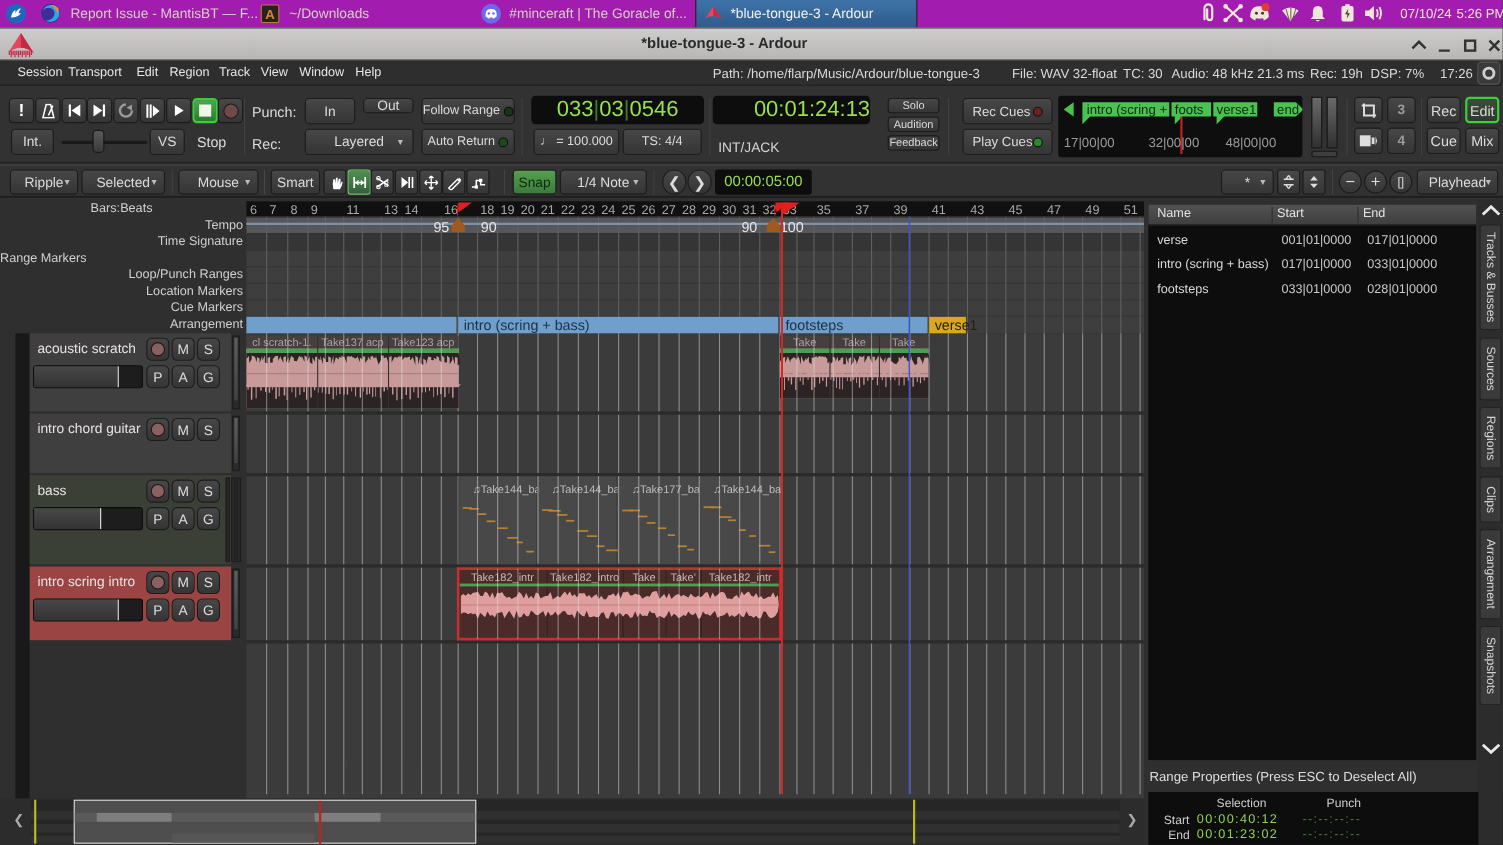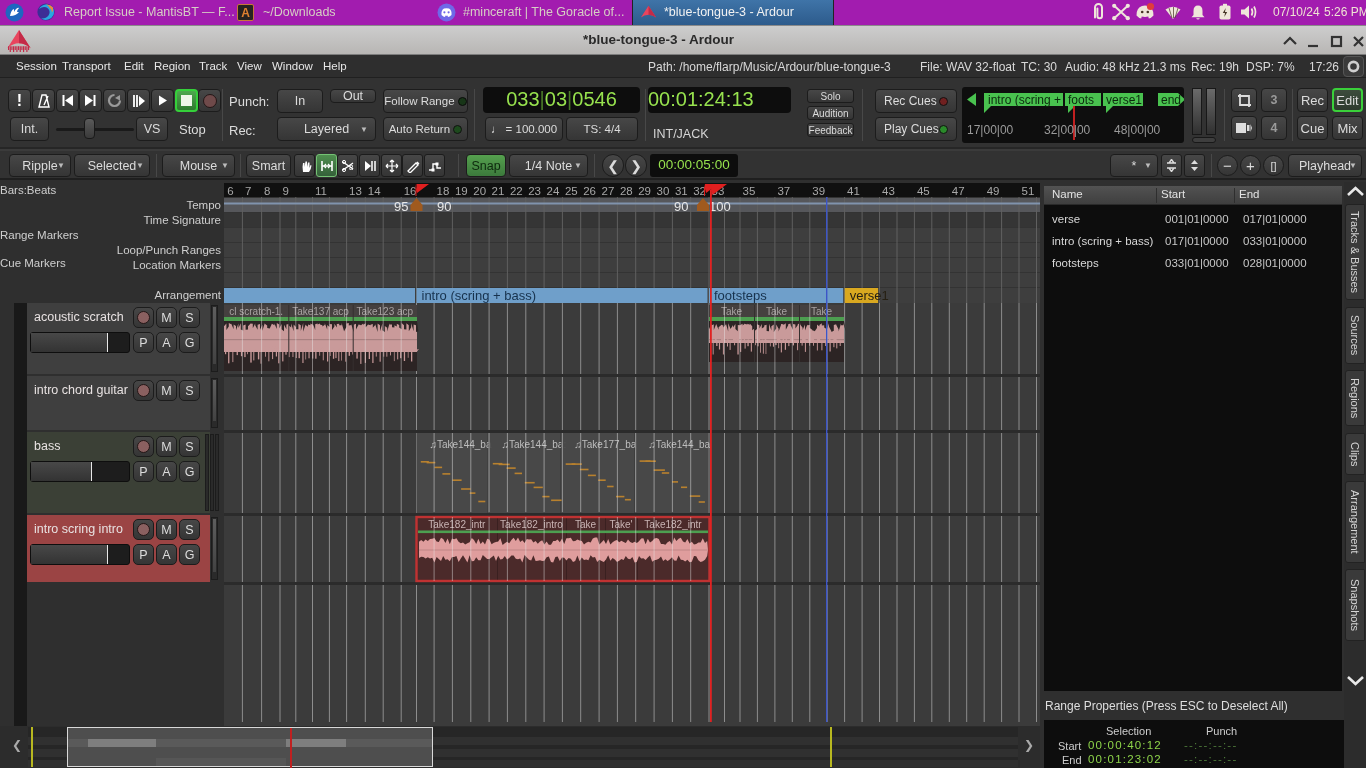--- a/index.html
+++ b/index.html
@@ -177,21 +177,21 @@
 <div class="btn" style="left:330px;top:11px;width:46px;height:14px">Out</div>
 <span class="abs" style="left:229px;top:45px;color:#dcdcdc;font-size:13px">Rec:</span>
 <div class="btn" style="left:277px;top:39px;width:99px;height:24px">Layered<span style="position:absolute;right:7px;font-size:8px;color:#bbb">▼</span></div>
 <div class="btn" style="left:383px;top:11px;width:85px;height:24px;font-size:11.5px">Follow Range&nbsp;<span class="led" style="background:#173517;border-color:#0a0a0a"></span></div>
 <div class="btn" style="left:383px;top:39px;width:85px;height:24px;font-size:11.5px">Auto Return&nbsp;<span class="led" style="background:#1d4a1d"></span></div>
 <div class="sep" style="left:474px;top:11px;height:52px"></div>
       <div class="abs" style="left:483px;top:9px;width:157px;height:26px;background:#0d0d0d;border-radius:4px;text-align:center;font-size:20px;color:#97e24e;line-height:25px">033<span style="color:#4a7a28">|</span>03<span style="color:#4a7a28">|</span>0546</div>
 <div class="btn" style="left:485px;top:39px;width:78px;height:24px;font-size:11.5px">♩ = 100.000</div>
 <div class="btn" style="left:566px;top:39px;width:72px;height:24px;font-size:11.5px">TS: 4/4</div>
 <div class="sep" style="left:645px;top:11px;height:52px"></div>
-<div class="abs" style="left:648px;top:9px;width:143px;height:26px;background:#0d0d0d;border-radius:4px;text-align:left;font-size:20px;color:#97e24e;line-height:25px">00:01:24:13</div>
+<div class="abs" style="left:648px;top:9px;width:143px;height:26px;background:#0d0d0d;border-radius:4px;text-align:right;font-size:20px;color:#97e24e;line-height:25px">00:01:24:13</div>
 <span class="abs" style="left:653px;top:49px;color:#d5d5d5;font-size:12.5px">INT/JACK</span>
       <div class="btn" style="left:807px;top:11px;width:47px;height:14px;font-size:10px;border-radius:3px">Solo</div>
       <div class="btn" style="left:807px;top:28px;width:47px;height:14px;font-size:10px;border-radius:3px">Audition</div>
       <div class="btn" style="left:807px;top:45px;width:47px;height:14px;font-size:10px;border-radius:3px">Feedback</div>
       <div class="sep" style="left:862px;top:11px;height:52px"></div>
 <div class="btn" style="left:875px;top:11px;width:82px;height:24px;justify-content:space-between;padding:0 8px;font-size:12px">Rec Cues<span class="led" style="background:#702020"></span></div>
 <div class="btn" style="left:875px;top:39px;width:82px;height:24px;justify-content:space-between;padding:0 8px;font-size:12px">Play Cues<span class="led" style="background:#2a8a2a"></span></div>
       <div class="abs" style="left:962px;top:9px;width:222px;height:56px;background:#0e0e0e;border-radius:3px">
 <svg width="222" height="56">
 <path d="M14,6 L5,12.5 L14,19Z" fill="#49c24f"></path>
@@ -299,27 +299,27 @@
           <path d="M6.5,1 L3,5 H10Z M6.5,12 L3,8 H10Z" fill="#ddd"></path>
         </svg>
       </div>
 <div class="sep" style="left:1211px;top:3px;height:23px"></div>
 <div class="btn" style="left:1217px;top:4px;width:21px;height:21px;border-radius:50%;font-size:15px">−</div>
 <div class="btn" style="left:1240px;top:4px;width:21px;height:21px;border-radius:50%;font-size:15px">+</div>
 <div class="btn" style="left:1263px;top:4px;width:21px;height:21px;border-radius:50%;font-size:11px">[]</div>
 <div class="btn" style="left:1288px;top:3px;width:74px;height:23px">Playhead<span style="position:absolute;right:4px;font-size:8px;color:#bbb">▼</span></div>
     </div>
     <div class="abs" style="left:0;top:180px;width:1366px;height:588px;background:#2f2f2f"></div>
-    <div class="abs" style="left:0;top:183px;width:221px;height:15px;color:#cfcfcf;font-size:11.5px;text-align:left;line-height:15px">Bars:Beats</div>
+    <div class="abs" style="left:0;top:183px;width:221px;height:15px;color:#cfcfcf;font-size:11.5px;text-align:center;line-height:15px">Bars:Beats</div>
     <div class="abs" style="left:0;top:198px;width:221px;height:15px;color:#cfcfcf;font-size:11.5px;text-align:right;line-height:15px">Tempo</div>
     <div class="abs" style="left:0;top:213px;width:221px;height:15px;color:#cfcfcf;font-size:11.5px;text-align:right;line-height:15px">Time Signature</div>
     <div class="abs" style="left:0;top:228px;width:221px;height:15px;color:#cfcfcf;font-size:11.5px;line-height:15px">Range Markers</div>
     <div class="abs" style="left:0;top:243px;width:221px;height:15px;color:#cfcfcf;font-size:11.5px;text-align:right;line-height:15px">Loop/Punch Ranges</div>
     <div class="abs" style="left:0;top:258px;width:221px;height:15px;color:#cfcfcf;font-size:11.5px;text-align:right;line-height:15px">Location Markers</div>
-    <div class="abs" style="left:0;top:256px;width:221px;height:15px;color:#cfcfcf;font-size:11.5px;text-align:left;line-height:15px">Cue Markers</div>
+    <div class="abs" style="left:0;top:273px;width:221px;height:15px;color:#cfcfcf;font-size:11.5px;text-align:right;line-height:15px">Cue Markers</div>
     <div class="abs" style="left:0;top:288px;width:221px;height:15px;color:#cfcfcf;font-size:11.5px;text-align:right;line-height:15px">Arrangement</div>
     <div class="abs" style="left:14px;top:303px;width:13px;height:423px;background:#191919"></div>
     <div class="abs" style="left:27px;top:303px;width:183px;height:71px;background:#3f3f3f">
       <span class="abs" style="left:7px;top:7px;font-size:12.5px;color:#e8e2e2">acoustic scratch</span>
       <div class="btn" style="left:106px;top:4px;width:21px;height:21px;border-radius:5px">
         <span style="width:13px;height:13px;border-radius:50%;background:#8a6060;border:1px solid #241616;display:block"></span>
       </div>
       <div class="btn" style="left:129px;top:4px;width:21px;height:21px;border-radius:5px">M</div>
       <div class="btn" style="left:152px;top:4px;width:21px;height:21px;border-radius:5px">S</div>
       <div class="abs" style="left:3px;top:29px;width:100px;height:21px;background:#1d1d1d;border:1px solid #0e0e0e;border-radius:3px">

